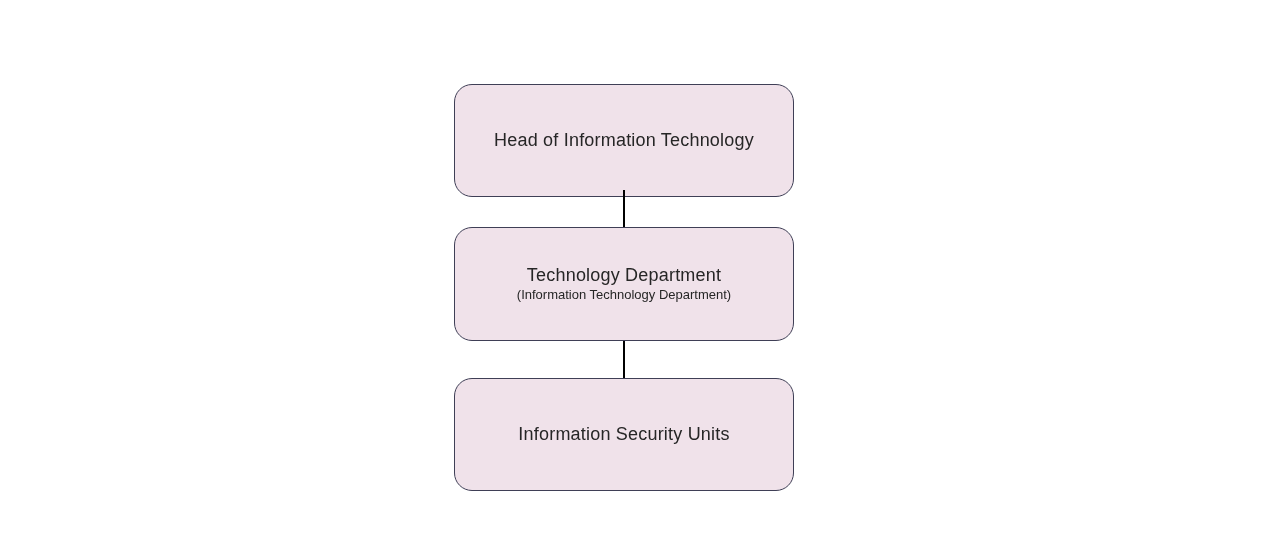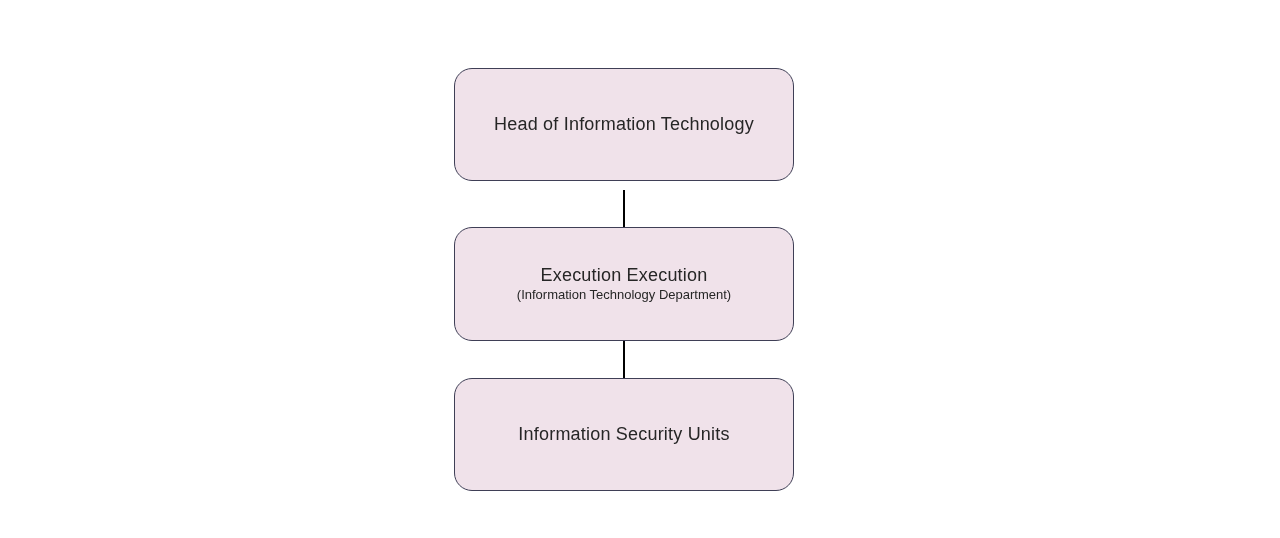--- a/index.html
+++ b/index.html
@@ -33,21 +33,21 @@
   }
   .org-node .node-label {
     font-size: 18px;
     line-height: 1.3;
     letter-spacing: 0.2px;
   }
   .org-node .node-sublabel {
     font-size: 13px;
     line-height: 1.3;
   }
-  #node-head      { top: 68px; }
+  #node-head      { top: 84px; }
   #node-execution { top: 227px; height: 114px; }
   #node-security  { top: 378px; }
   .connector {
     position: absolute;
     left: 623px;
     width: 2px;
     background: var(--connector-color, #000000);
   }
   #connector-1 { top: 190px; height: 37px; }
   #connector-2 { top: 341px; height: 37px; }
@@ -58,21 +58,21 @@
 <div class="canvas">
 
   <div class="org-node" id="node-head">
     <span class="node-label">Head of Information Technology</span>
     <span class="node-sublabel"></span>
   </div>
 
   <div class="connector" id="connector-1"></div>
 
   <div class="org-node" id="node-execution">
-    <span class="node-label">Execution Execution</span>
+    <span class="node-label">Technology Department</span>
     <span class="node-sublabel">(Information Technology Department)</span>
   </div>
 
   <div class="connector" id="connector-2"></div>
 
   <div class="org-node" id="node-security">
     <span class="node-label">Information Security Units</span>
     <span class="node-sublabel"></span>
   </div>
 

